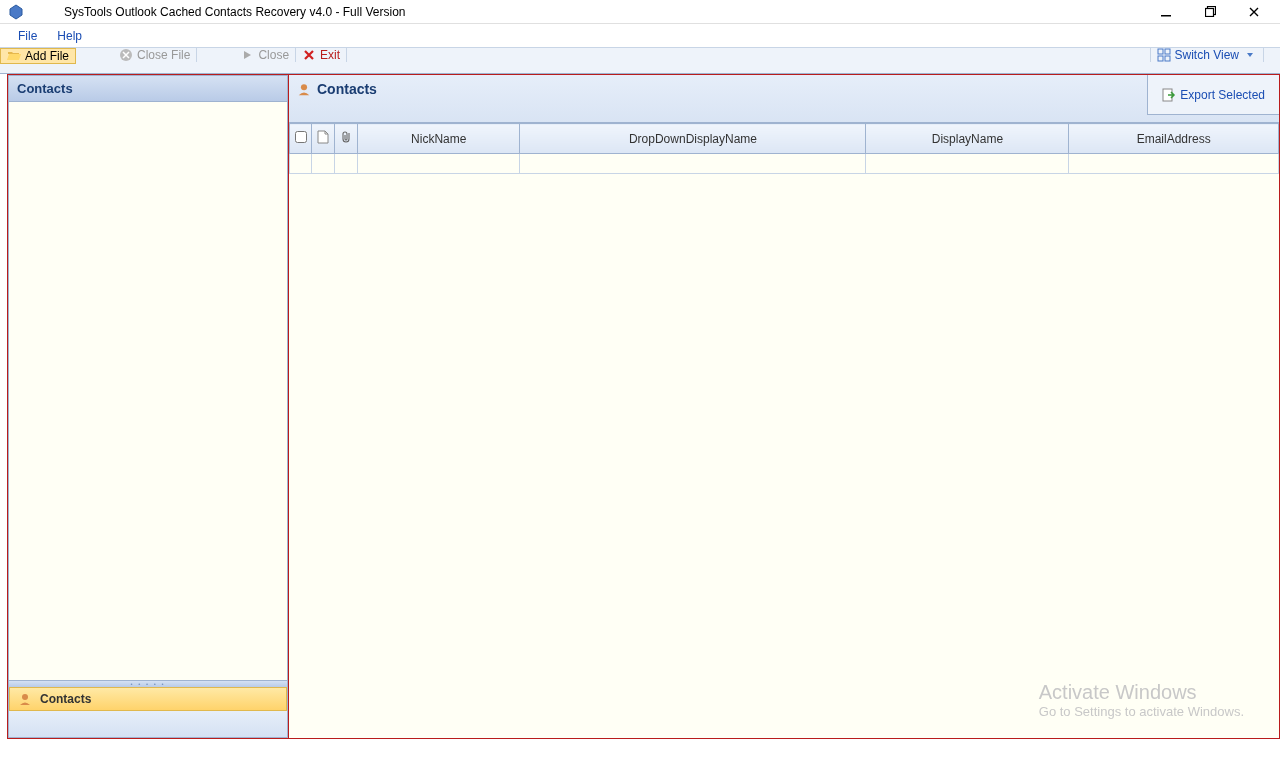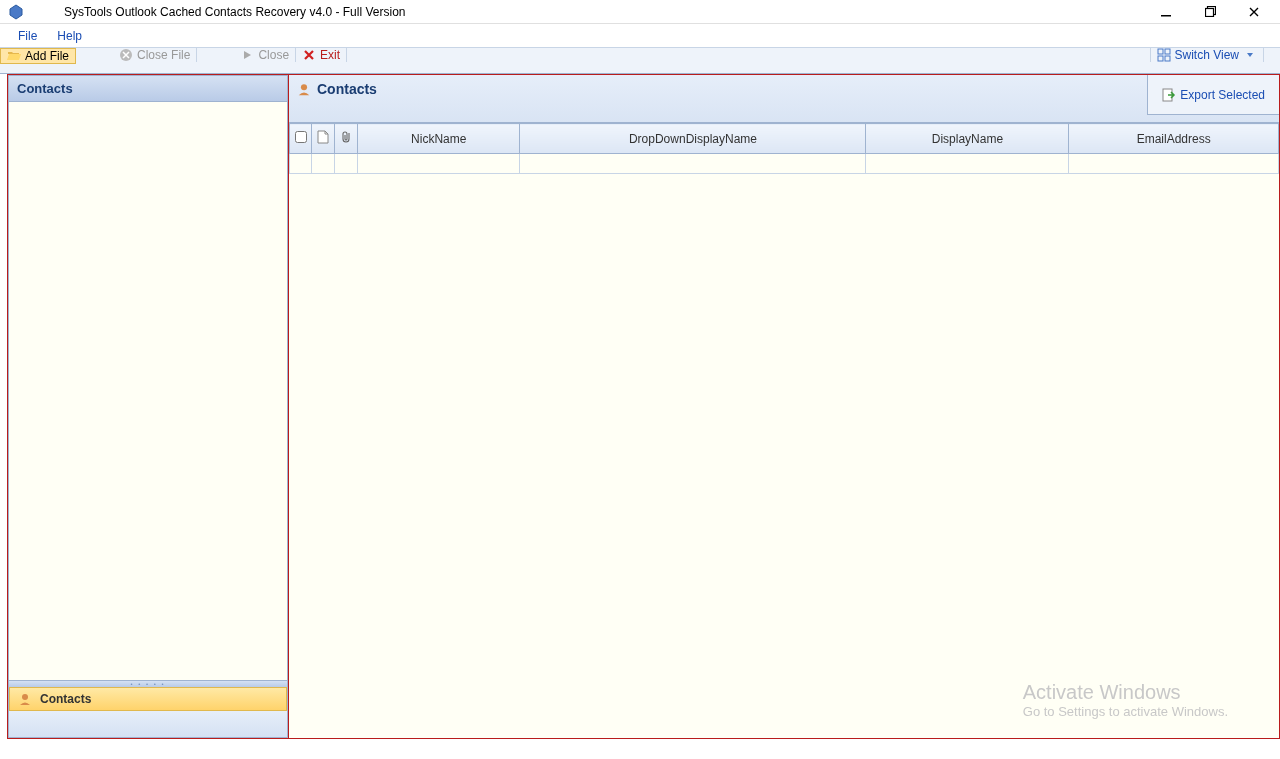--- a/index.html
+++ b/index.html
@@ -190,21 +190,21 @@
   height: 20px;
 }
 th.checkbox-col, td.checkbox-col { width: 22px; text-align: center; }
 th.icon-col, td.icon-col { width: 22px; text-align: center; }
 .statusbar {
   height: 20px;
   background: #ffffff;
 }
 .watermark {
   position: fixed;
-  right: 52px;
+  right: 36px;
   bottom: 40px;
   text-align: left;
   color: #c8c8c8;
   pointer-events: none;
 }
 .watermark .line1 { font-size: 20px; }
 .watermark .line2 { font-size: 13px; }
 input.header-check { width: 12px; height: 12px; }
 </style>
 </head>

